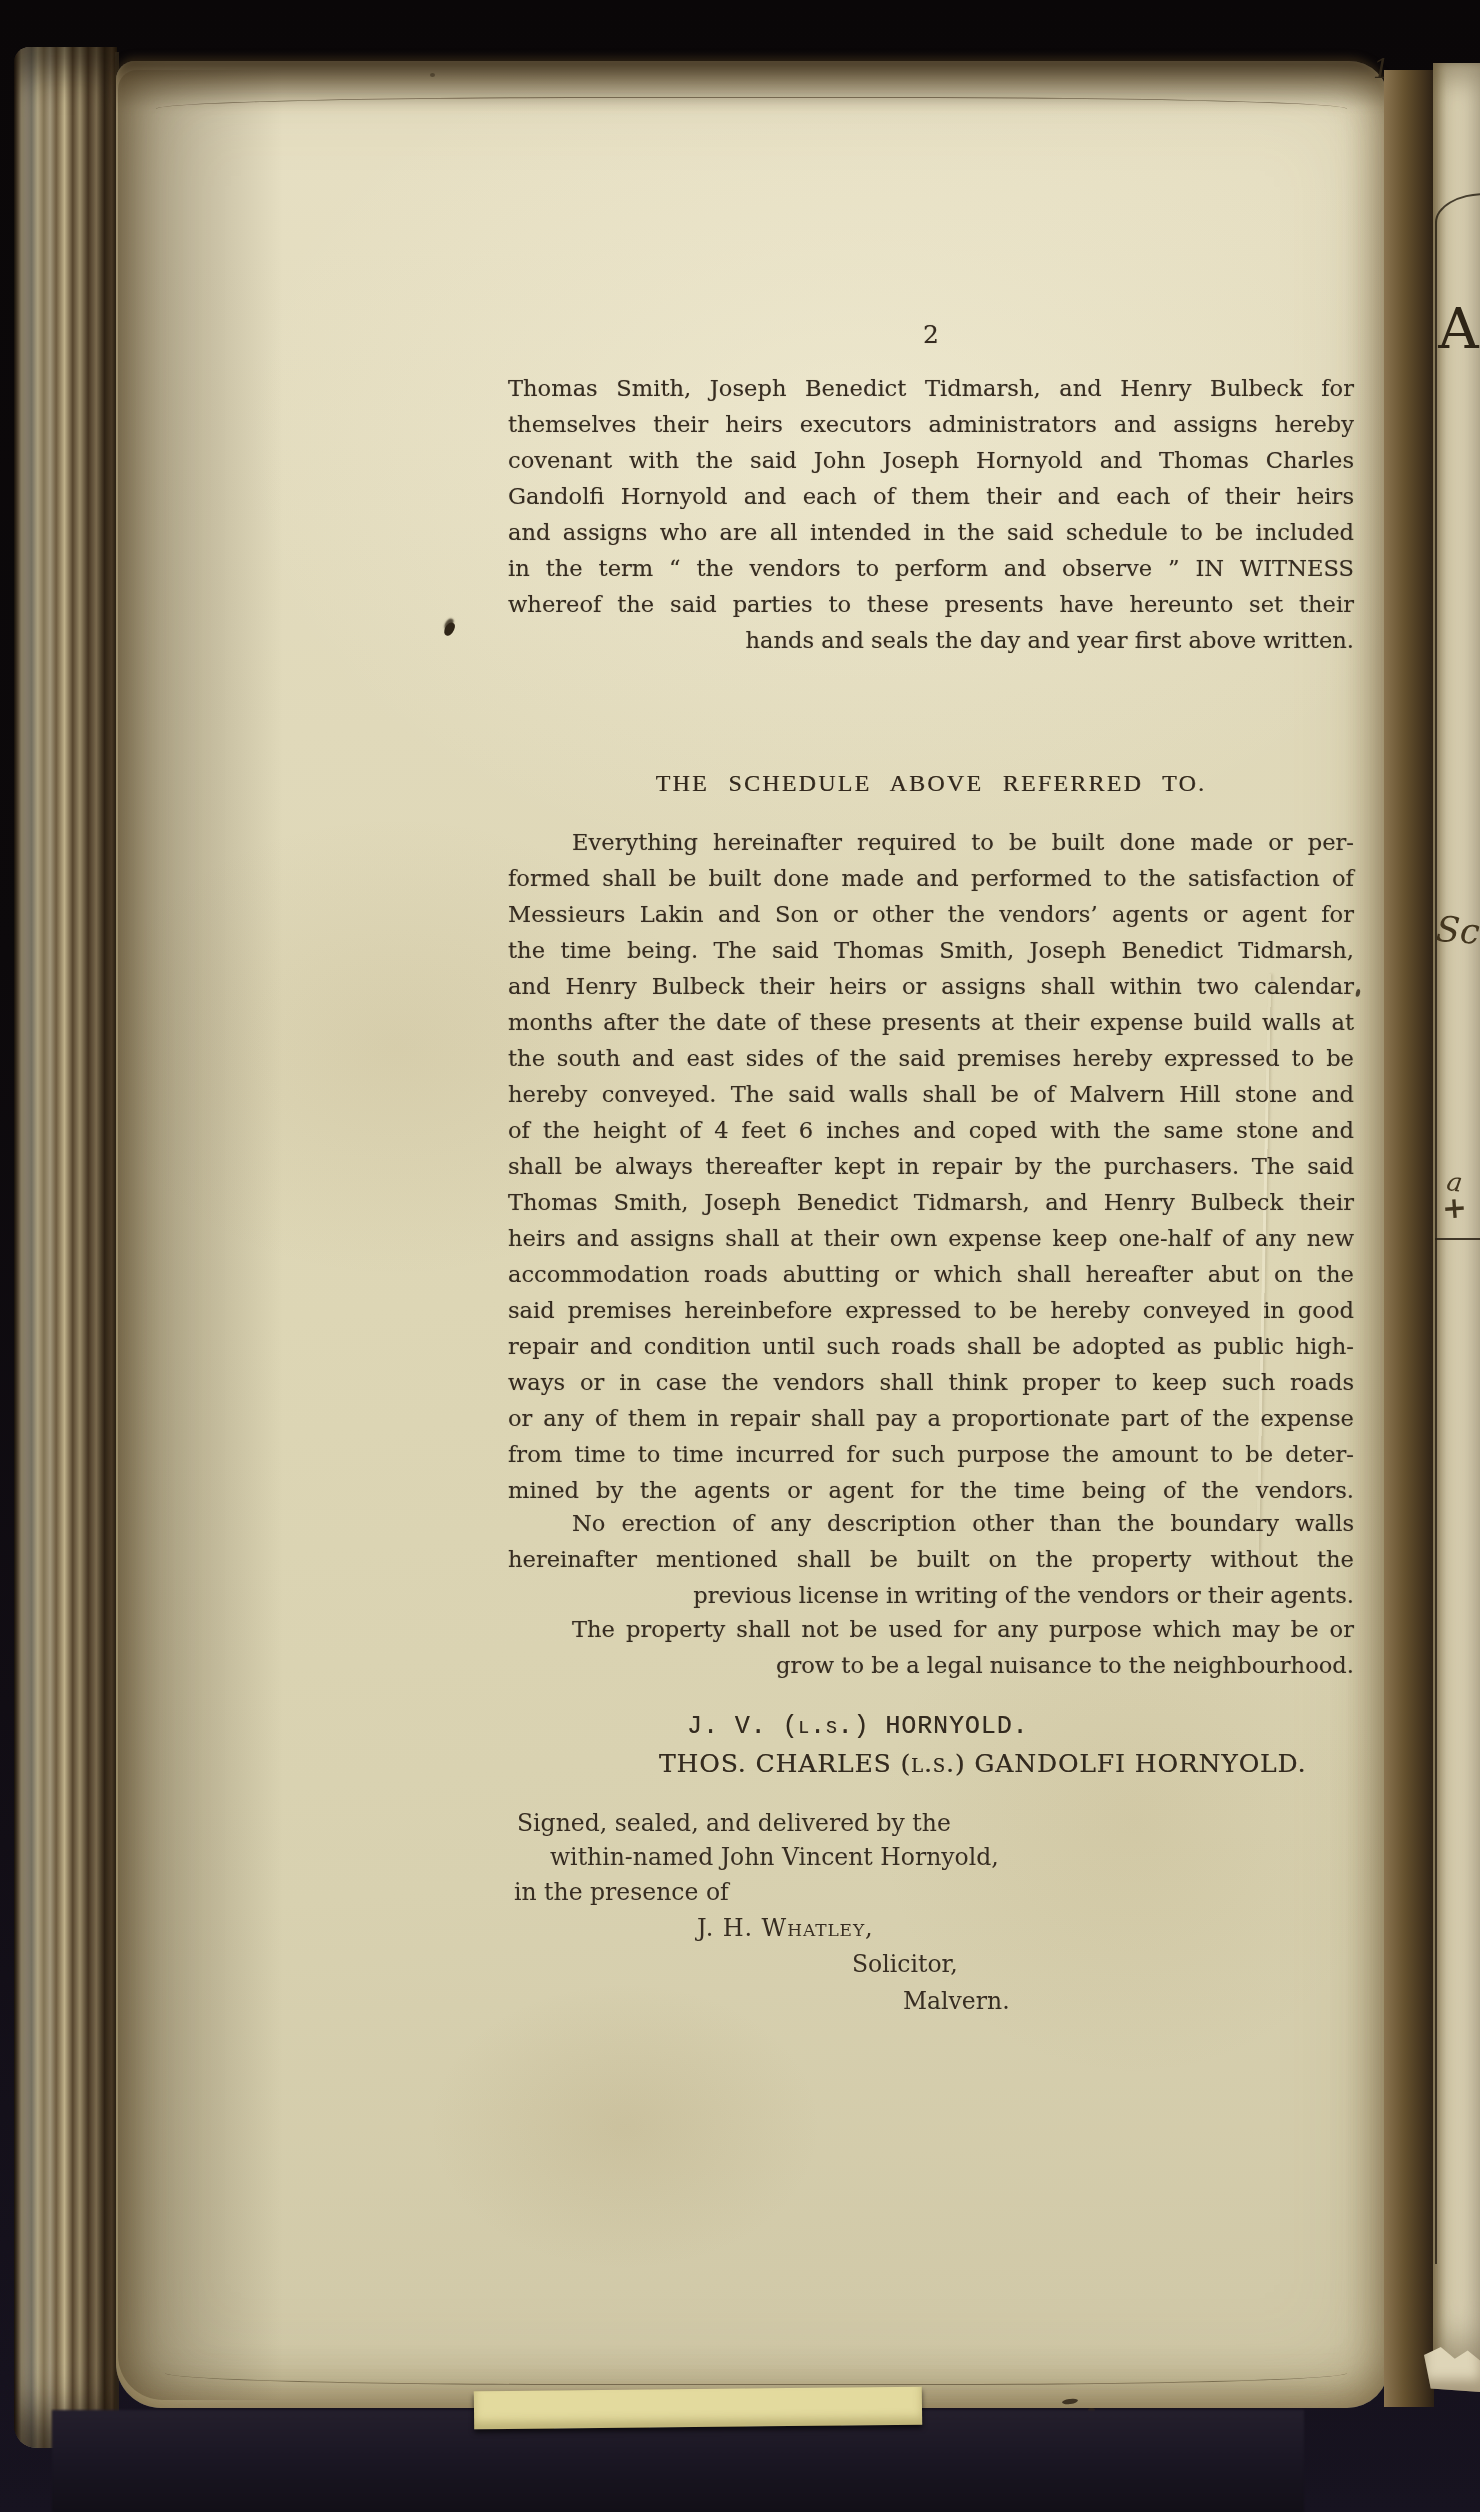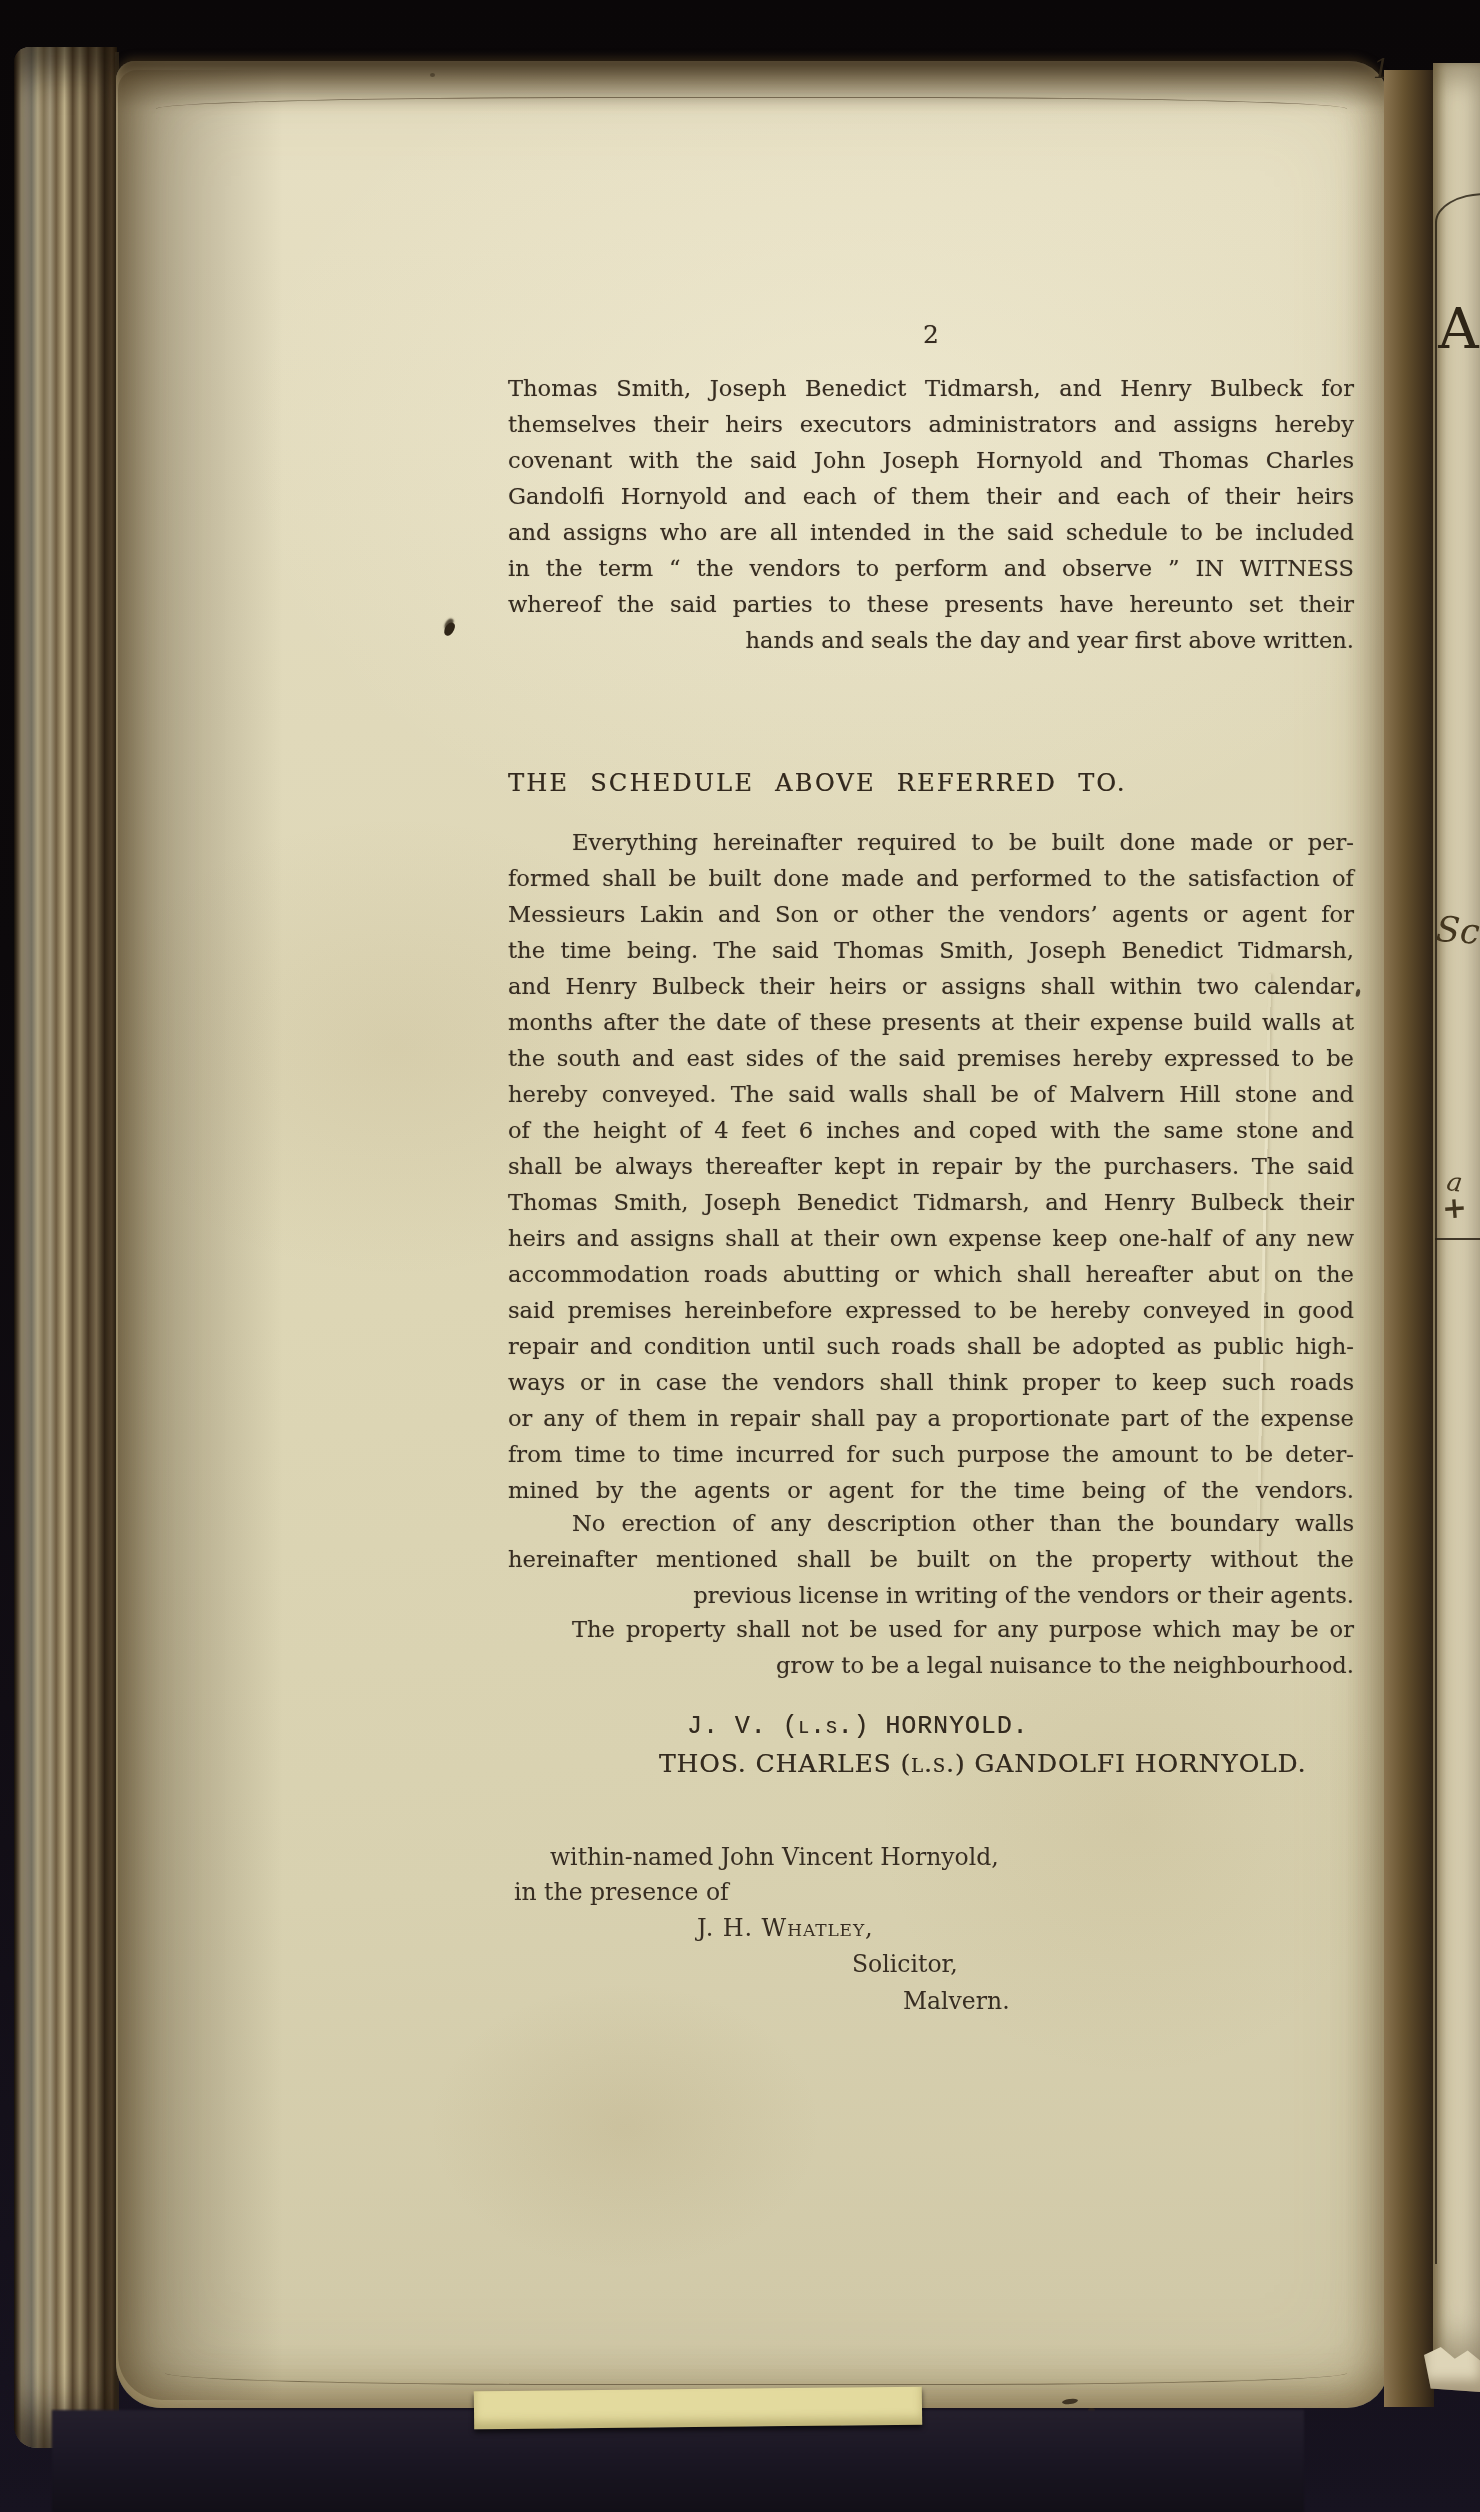--- a/index.html
+++ b/index.html
@@ -61,22 +61,22 @@
 
   
   .txt{color:#362c21;text-shadow:0 0 0.9px rgba(50,38,24,.35);}
   .col{position:absolute;left:508px;width:846px;}
   .ln{height:36px;line-height:36px;font-size:22.6px;white-space:normal;}
   .j{text-align:justify;text-align-last:justify;text-justify:inter-word;}
   .nj{text-align:right;}
   .ind{padding-left:64px;}
   .pgnum{position:absolute;left:923px;top:320px;font-size:25px;color:#362c21;}
   .heading{position:absolute;left:508px;top:765px;width:846px;height:36px;line-height:36px;
-    font-size:24px;letter-spacing:2.2px;word-spacing:11.3px;color:#33291e;
-    text-shadow:0.4px 0 0 rgba(50,38,24,.6);}
+    text-align:center;font-size:24px;letter-spacing:2.2px;word-spacing:11.3px;color:#33291e;
+    text-shadow:0.4px 0 0 rgba(50,38,24,.6);font-family:Liberation Serif, serif;}
   .sig{position:absolute;font-size:25px;line-height:35px;letter-spacing:0.9px;
     font-variant:small-caps;color:#332a1f;text-shadow:0.3px 0 0 rgba(45,35,22,.6);white-space:nowrap;}
   .att{position:absolute;font-size:23.5px;line-height:35px;color:#372d22;white-space:nowrap;}
   .sc{font-variant:small-caps;letter-spacing:0.9px;}
 
   
   .hand{position:absolute;font-style:italic;color:#43361f;white-space:nowrap;}
   .hand-sca{left:2.6px;top:848px;font-size:35px;transform:rotate(4deg);}
   .hand-a{left:14px;top:1104px;font-size:26px;transform:rotate(8deg);}
   .hand-plus{left:8.7px;top:1127px;font-size:29.6px;font-style:normal;font-weight:bold;transform:rotate(-4deg);}
@@ -169,20 +169,21 @@
   </div>
 
   <div class="col txt" style="top:1611px;">
     <div class="ln j ind">The property shall not be used for any purpose which may be or</div>
     <div class="ln nj">grow to be a legal nuisance to the neighbourhood.</div>
   </div>
 
   <div class="sig" style="left:687px;top:1709px;font-family:Liberation Mono, monospace;">J. V. (l.s.) HORNYOLD.</div>
   <div class="sig" style="left:659px;top:1746px;">THOS. CHARLES (l.s.) GANDOLFI HORNYOLD.</div>
 
+  <div class="att" style="left:517px;top:1806px;">Signed, sealed, and delivered by the</div>
   <div class="att" style="left:550px;top:1840px;">within-named John Vincent Hornyold,</div>
   <div class="att" style="left:514px;top:1875px;">in the presence of</div>
   <div class="att sc" style="left:697px;top:1911px;font-size:24px;">J. H. Whatley,</div>
   <div class="att" style="left:852px;top:1947px;">Solicitor,</div>
   <div class="att" style="left:903px;top:1984px;">Malvern.</div>
 
   <div class="blot blot1"></div>
   <div class="blot speck-comma"></div>
   <div class="blot speck-b1"></div>
   <div class="blot speck-b2"></div>

